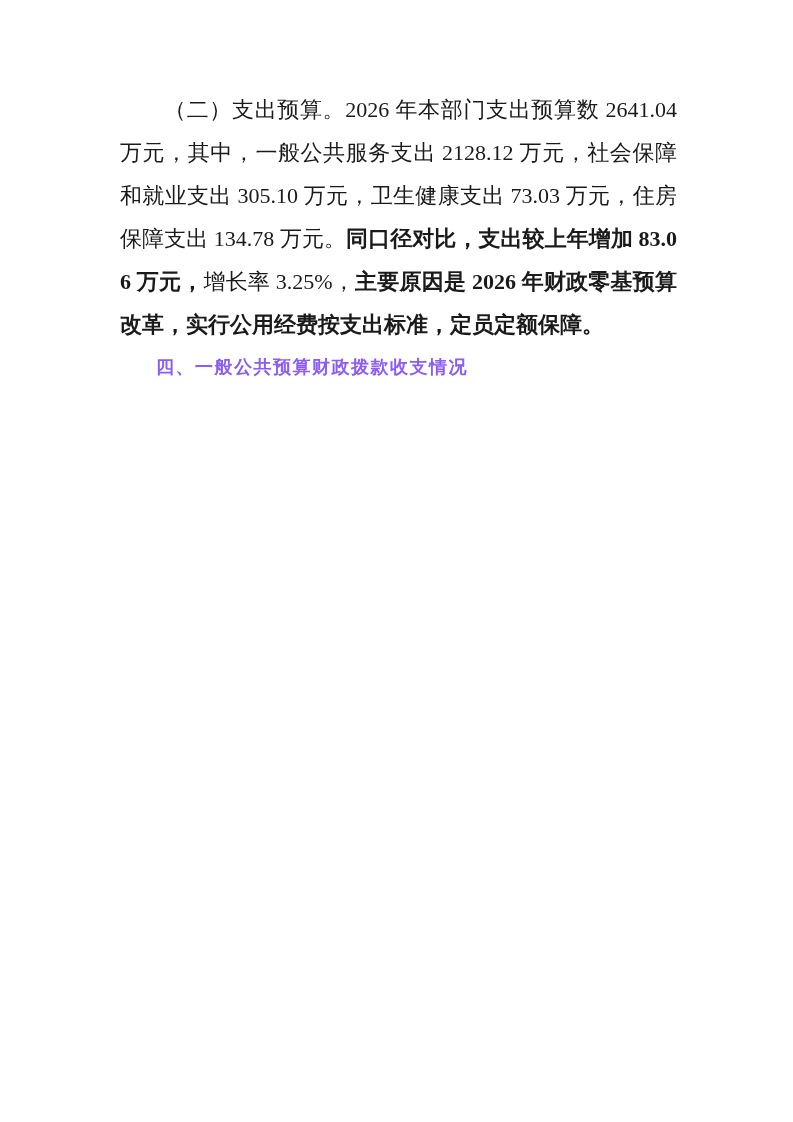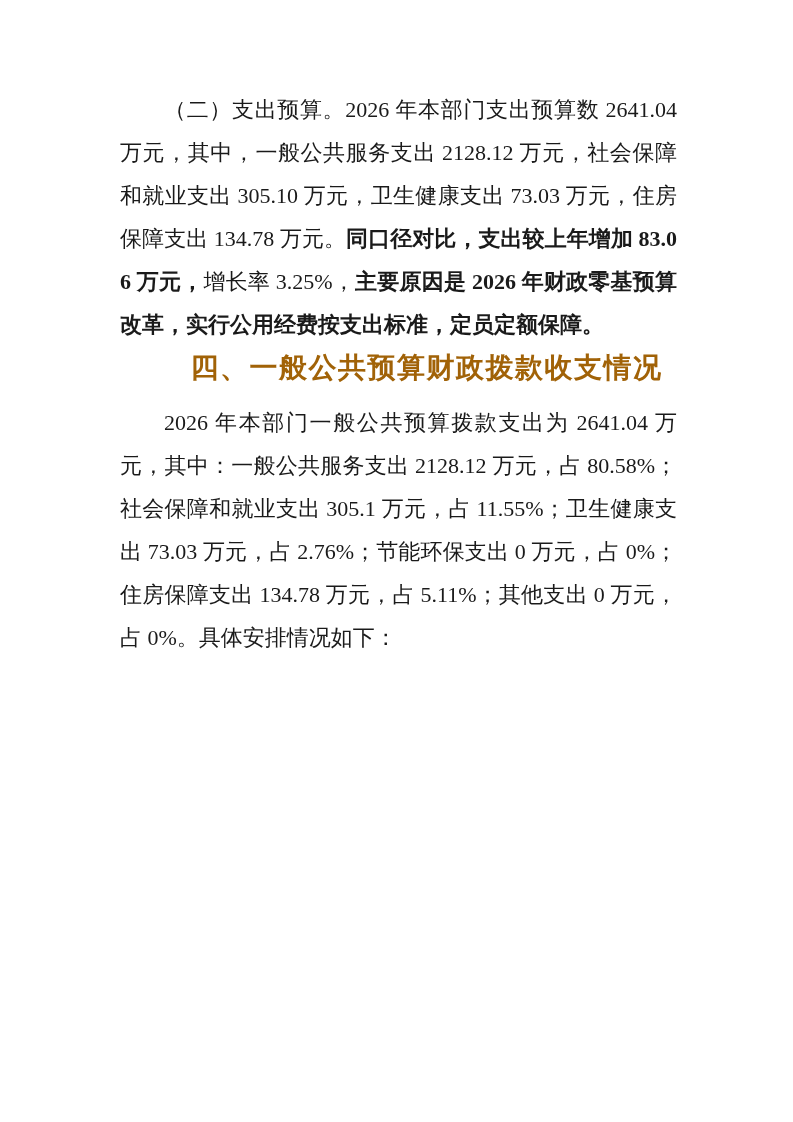--- a/index.html
+++ b/index.html
@@ -35,36 +35,34 @@
   .run-normal {
     font-weight: 400;
   }
   .run-bold {
     font-weight: 700;
   }
   .heading {
     margin: 0 0 12px 0;
     font-family: "Liberation Sans", "DejaVu Sans", sans-serif;
     font-weight: 700;
-    font-size: 28px;
+    font-size: 18px;
     line-height: 43px;
     text-indent: 2em;
     letter-spacing: 1.5px;
-    color: #a16207;
-    text-align: center;
+    color: #8b5cf6;
   }
 </style>
 </head>
 <body>
 
 <div class="page">
   <div class="content">
 
     <p class="para"><span class="run-normal">（二）支出预算。2026 年本部门支出预算数 2641.04 万元，其中，一般公共服务支出 2128.12 万元，社会保障和就业支出 305.10 万元，卫生健康支出 73.03 万元，住房保障支出 134.78 万元。</span><span class="run-bold">同口径对比，支出较上年增加 83.06 万元，</span><span class="run-normal">增长率 3.25%，</span><span class="run-bold">主要原因是 2026 年财政零基预算改革，实行公用经费按支出标准，定员定额保障。</span></p>
 
     <h2 class="heading">四、一般公共预算财政拨款收支情况</h2>
 
-    <p class="para"><span class="run-normal">2026 年本部门一般公共预算拨款支出为 2641.04 万元，其中：一般公共服务支出 2128.12 万元，占 80.58%；社会保障和就业支出 305.1 万元，占 11.55%；卫生健康支出 73.03 万元，占 2.76%；节能环保支出 0 万元，占 0%；住房保障支出 134.78 万元，占 5.11%；其他支出 0 万元，占 0%。具体安排情况如下：</span></p>
 
 
 
   </div>
 </div>
 
 </body></html>

